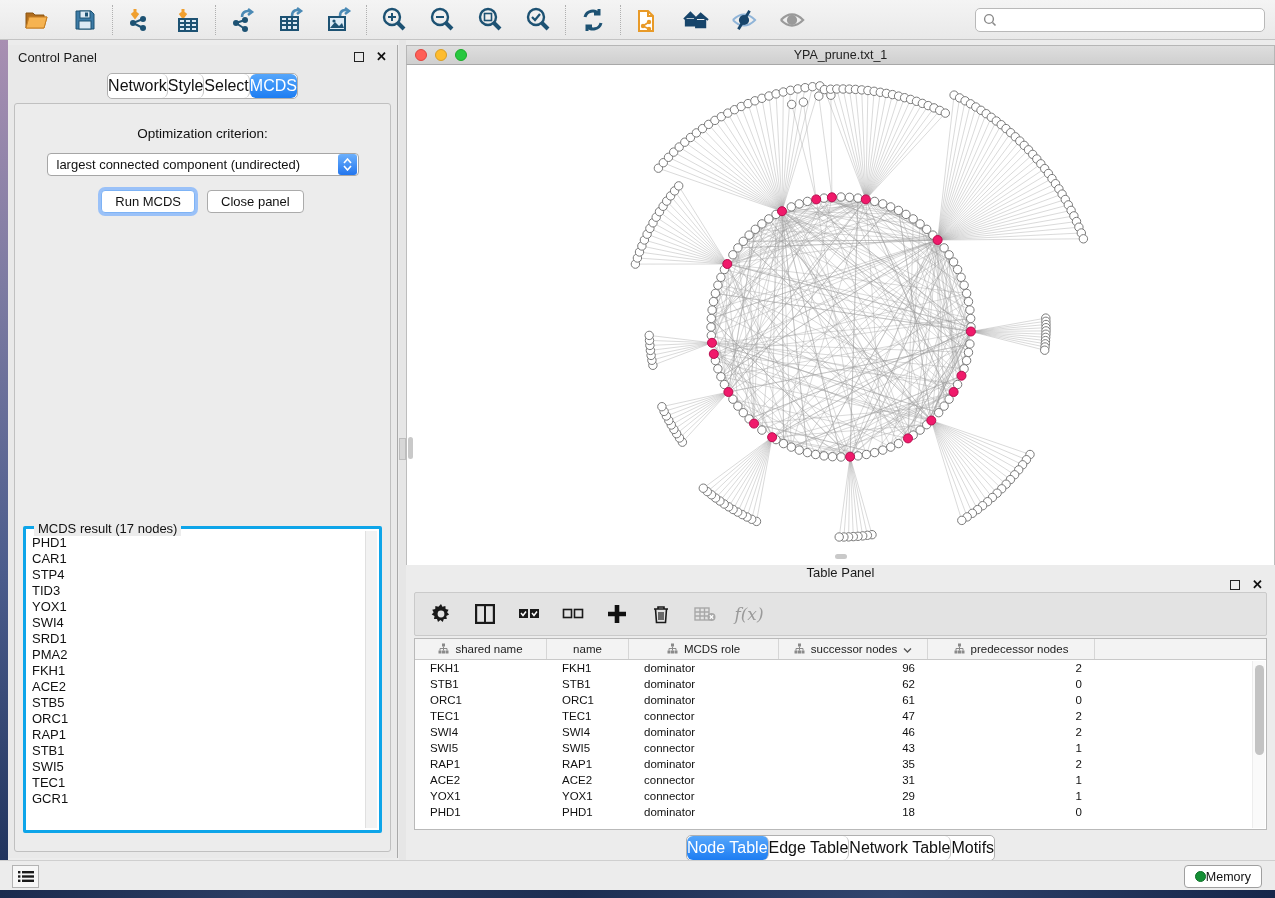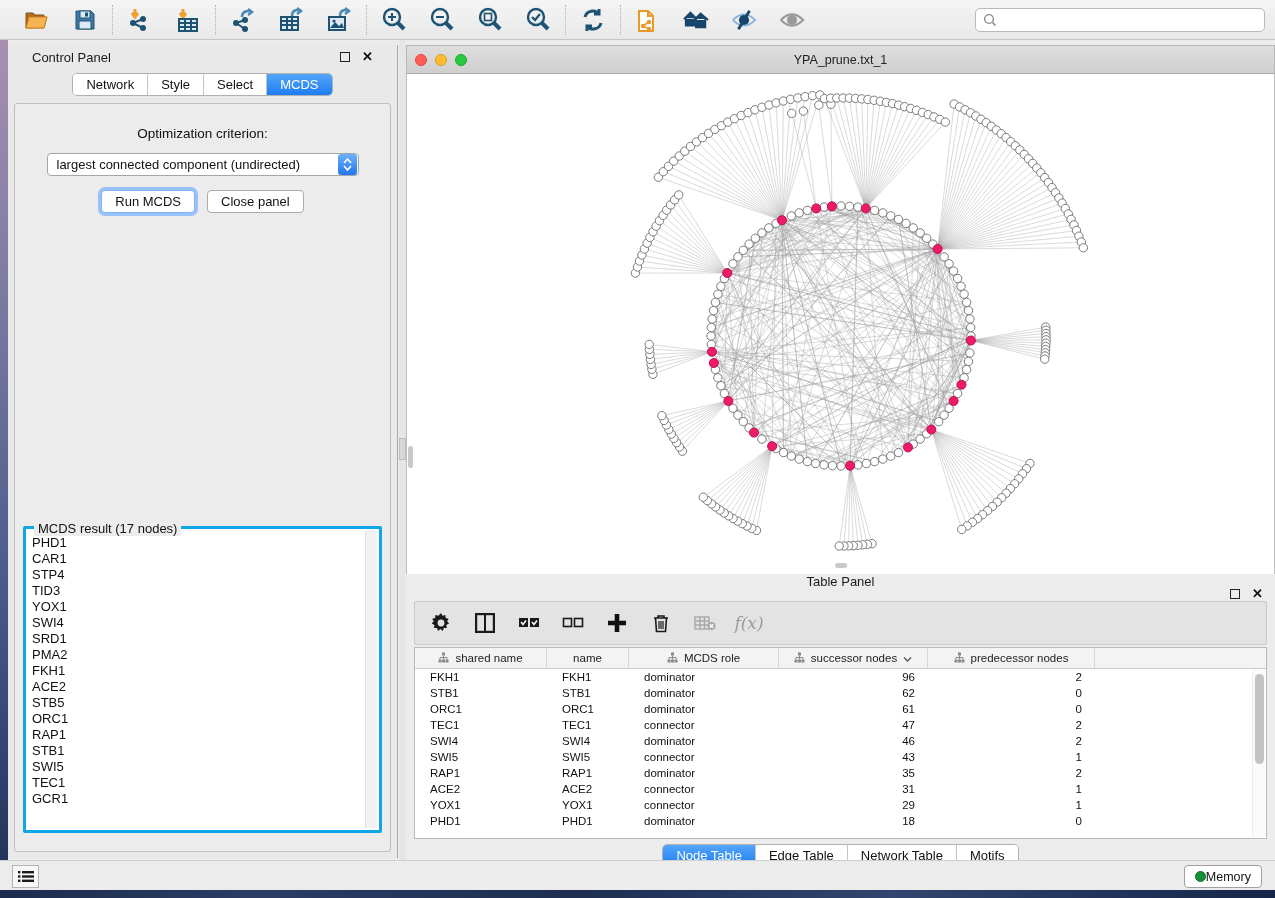--- a/index.html
+++ b/index.html
@@ -19,28 +19,28 @@
 
   
   .left-strip { position:absolute; left:0; top:40px; width:8px; height:820px;
     background:linear-gradient(#a88fb2 0%, #7d7ba2 30%, #4b5c8c 65%, #22355e 100%); }
   .bottom-strip { position:absolute; left:0; top:890px; width:1275px; height:8px;
     background:linear-gradient(90deg,#1b2b4e,#2b3d63 20%,#1d2e52 45%,#31456e 70%,#16264a 100%); }
 
   
   .control-panel { position:absolute; left:8px; top:45px; width:390px; height:813px;
     background:#e9e9e9; border-right:1px solid #a9a9a9; }
-  .panel-header { height:24px; display:flex; align-items:center; padding:0 24px; font-size:13px; color:#1a1a1a; }
+  .panel-header { height:24px; display:flex; align-items:center; padding:0 10px; font-size:13px; color:#1a1a1a; }
   .panel-header .ph-icons { margin-left:auto; display:flex; gap:12px; align-items:center; }
   .float-box { width:10px; height:10px; border:1.5px solid #222; display:inline-block; }
   .close-x { font-size:13px; font-weight:bold; color:#111; line-height:10px; }
 
   .seg-bar { display:flex; justify-content:center; margin-top:4px; }
   .seg { display:flex; border:1px solid #b0b0b0; border-radius:5px; overflow:hidden; background:#fff; }
-  .seg-btn { padding:3px 13px; font-size:13px; color:#111; background:#fff; border-right:1px solid #c4c4c4; cursor:pointer; white-space:nowrap; }
+  .seg-btn { padding:3px 0; font-size:16px; color:#111; background:#fff; border-right:1px solid #c4c4c4; cursor:pointer; white-space:nowrap;border-radius:6px; }
   .seg-btn:last-child { border-right:none; }
   .seg-btn.sel { background:linear-gradient(#55a6fb,#1d7df2); color:#fff; }
 
   .cp-content { position:absolute; left:6px; right:6px; top:58px; bottom:6px;
     background:#ececec; border:1px solid #c0c0c0; border-radius:3px; }
   .opt-label { text-align:center; margin-top:22px; font-size:13.5px; color:#111; }
   .dropdown { margin:12px auto 0; width:312px; height:23px; background:#fff;
     border:1px solid #a6a6a6; border-radius:4px; display:flex; align-items:center; cursor:pointer; }
   .dropdown .dd-text { flex:1; font-size:13px; padding:0 9px; color:#111; white-space:nowrap; }
   .dd-stepper { width:19px; height:21px; border-radius:3px; background:linear-gradient(#6cb0fc,#2376ee);
@@ -58,21 +58,21 @@
   .mcds-list div { line-height:16px; }
   .list-scroll { position:absolute; right:2px; top:2px; bottom:2px; width:12px; background:#f2f2f2; border-left:1px solid #e0e0e0; }
 
   
   .splitter { position:absolute; left:399px; top:40px; width:7px; height:820px; background:#e6e6e6; }
   .splitter .handle { position:absolute; left:0; top:398px; width:7px; height:22px; background:#d7d7d7; border:1px solid #bdbdbd; }
 
   
   .right-region { position:absolute; left:406px; top:45px; width:869px; height:815px; }
 
-  .net-titlebar { position:relative; height:29px; background:linear-gradient(#dedede,#cfcfcf);
+  .net-titlebar { position:relative; height:20px; background:linear-gradient(#dedede,#cfcfcf);
     border:1px solid #b6b6b6; border-bottom:1px solid #a8a8a8; display:flex; align-items:center; }
   .lights { display:flex; gap:8px; padding-left:8px; }
   .light { width:12px; height:12px; border-radius:50%; }
   .light.red { background:#ff5f57; border:1px solid #e0443e; }
   .light.yellow { background:#febc2e; border:1px solid #d89e24; }
   .light.green { background:#28c840; border:1px solid #1aab29; }
   .net-title { position:absolute; left:0; right:0; text-align:center; font-size:12.5px; color:#222; }
 
   .net-canvas { position:relative; height:500px; background:#fff; border-left:1px solid #bdbdbd; border-right:1px solid #bdbdbd; overflow:hidden; }
   .v-scroll-hint { position:absolute; left:1px; top:372px; width:5px; height:22px; background:#c9c9c9; border-radius:3px; }

